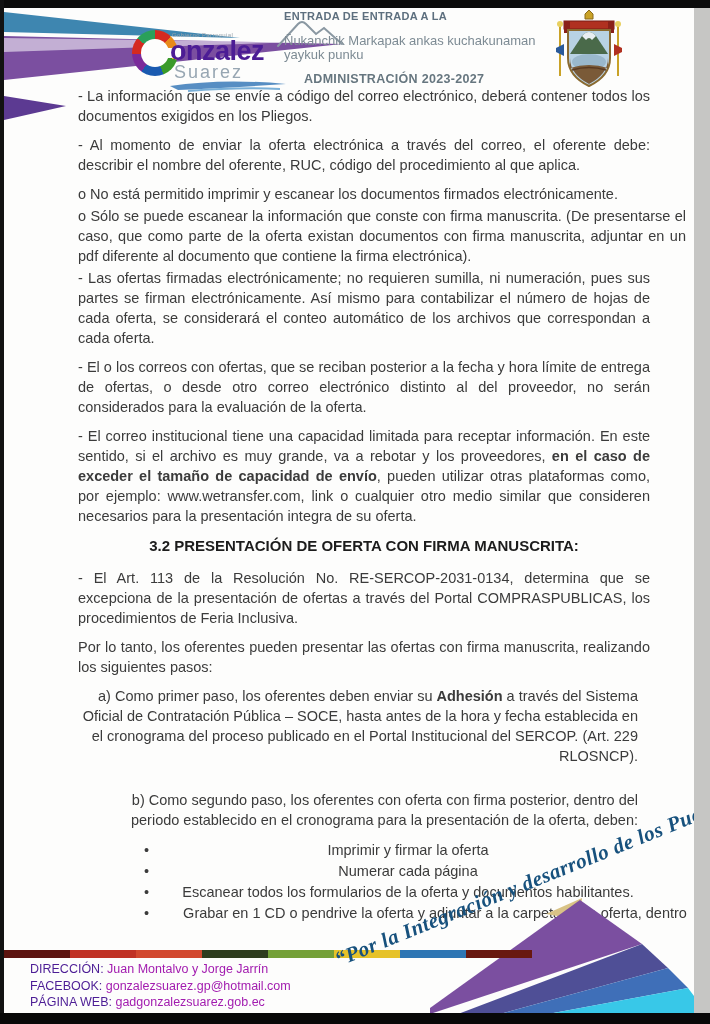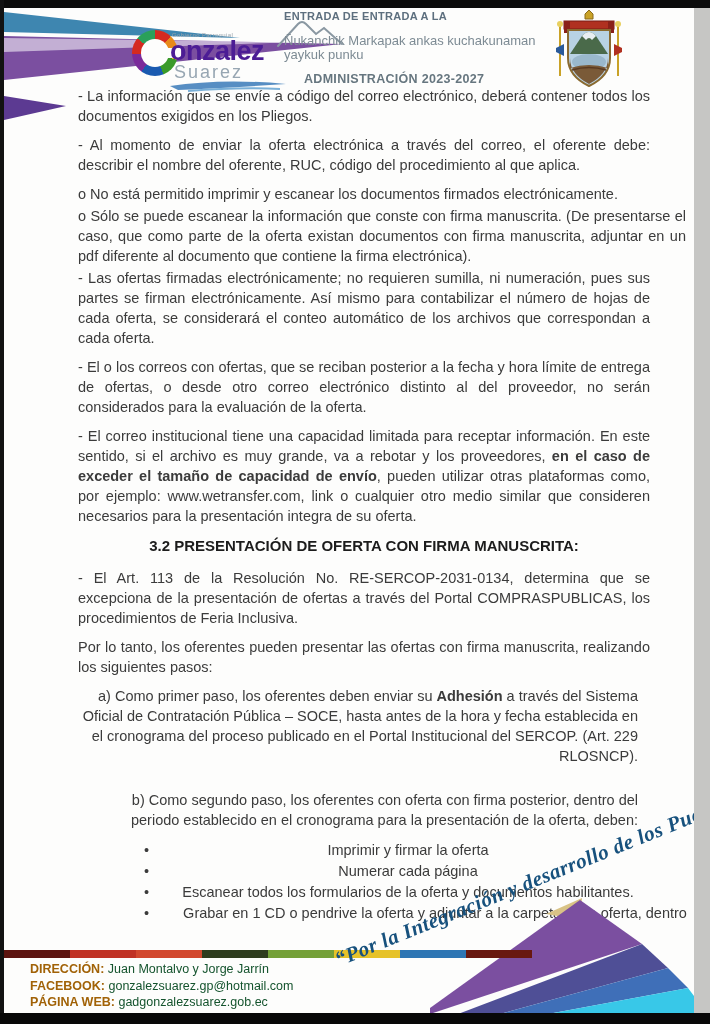--- a/index.html
+++ b/index.html
@@ -55,22 +55,22 @@
   p.step-b { margin-top:24px; }
   ul.checklist { margin:10px 0 0 66px; list-style:none; text-align:center; line-height:21px; }
   ul.checklist li { padding-left:22px; position:relative; }
   ul.checklist li::before { content:"•"; position:absolute; left:0; top:0; color:#3b3b3b; }
   ul.checklist li:last-child { width:560px; }
 
   
   .stripe { position:absolute; left:4px; top:950px; width:528px; height:8px; display:flex; z-index:6; }
   .stripe span { flex:1 1 auto; height:8px; }
   .footer-rows { position:absolute; left:30px; top:961px; z-index:6; font-size:12.5px; line-height:16.5px; }
-  .flabel { font-weight:bold; color:#a16207; }
-  .fvalue { color:#14532d; }
+  .flabel { font-weight:normal; color:#4c1d95; }
+  .fvalue { color:#a21caf; }
   .slogan {
     position:absolute; left:336px; top:948px; width:420px; z-index:8;
     transform:rotate(-22deg); transform-origin:left center;
     font-family:"Liberation Serif", serif; font-style:italic; font-weight:bold;
     font-size:21px; color:#17517d; letter-spacing:.5px; white-space:nowrap;
   }
   .corner-shapes { position:absolute; left:430px; top:890px; z-index:5; }
 </style>
 </head>
 <body>

